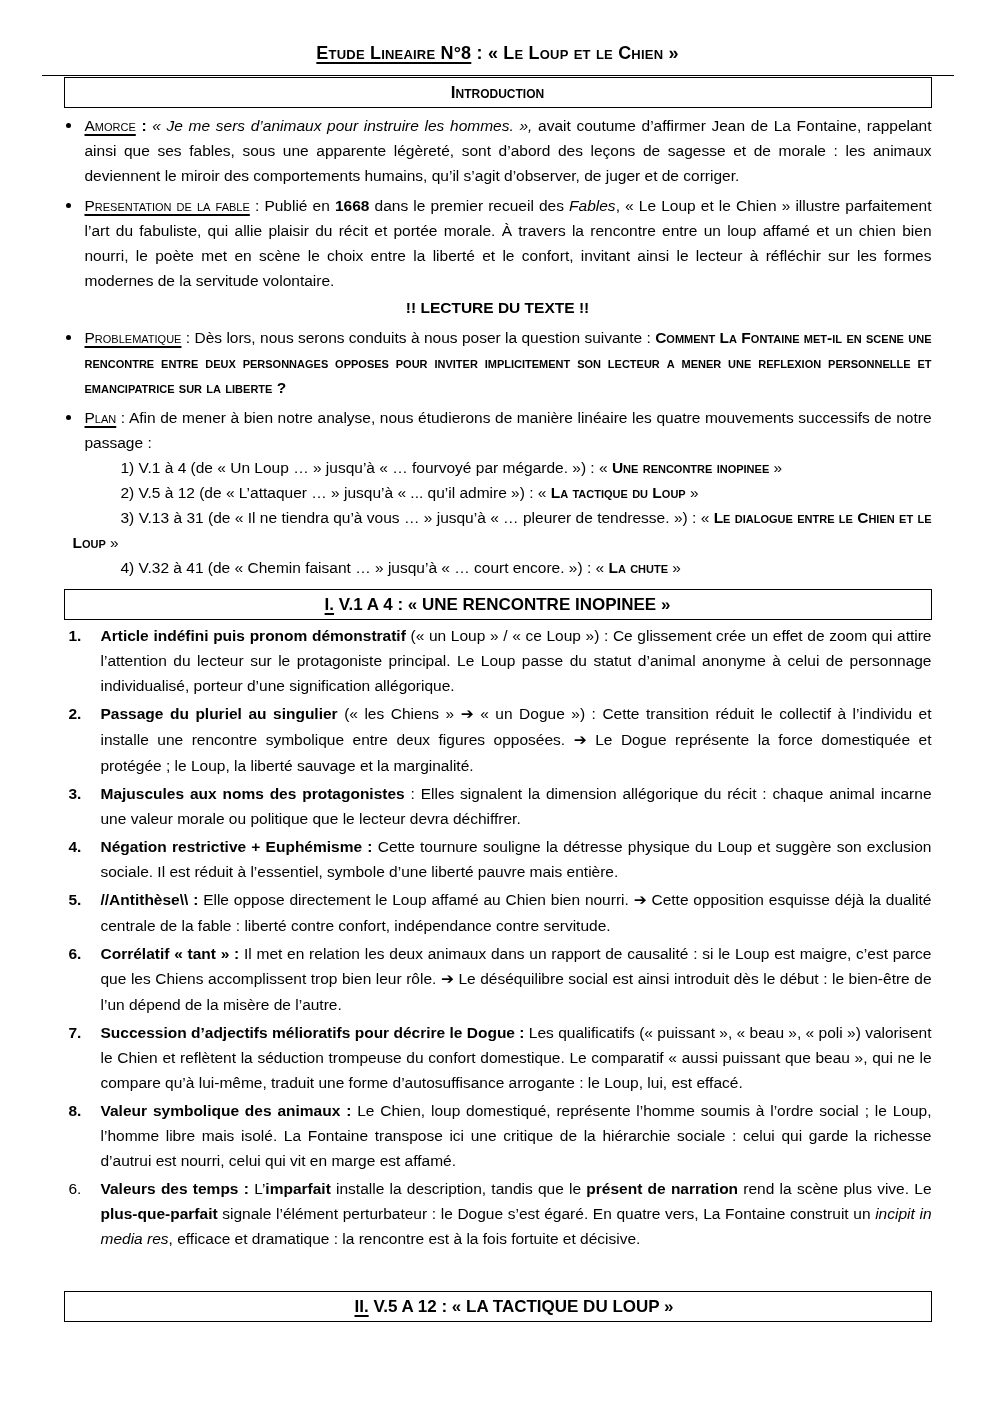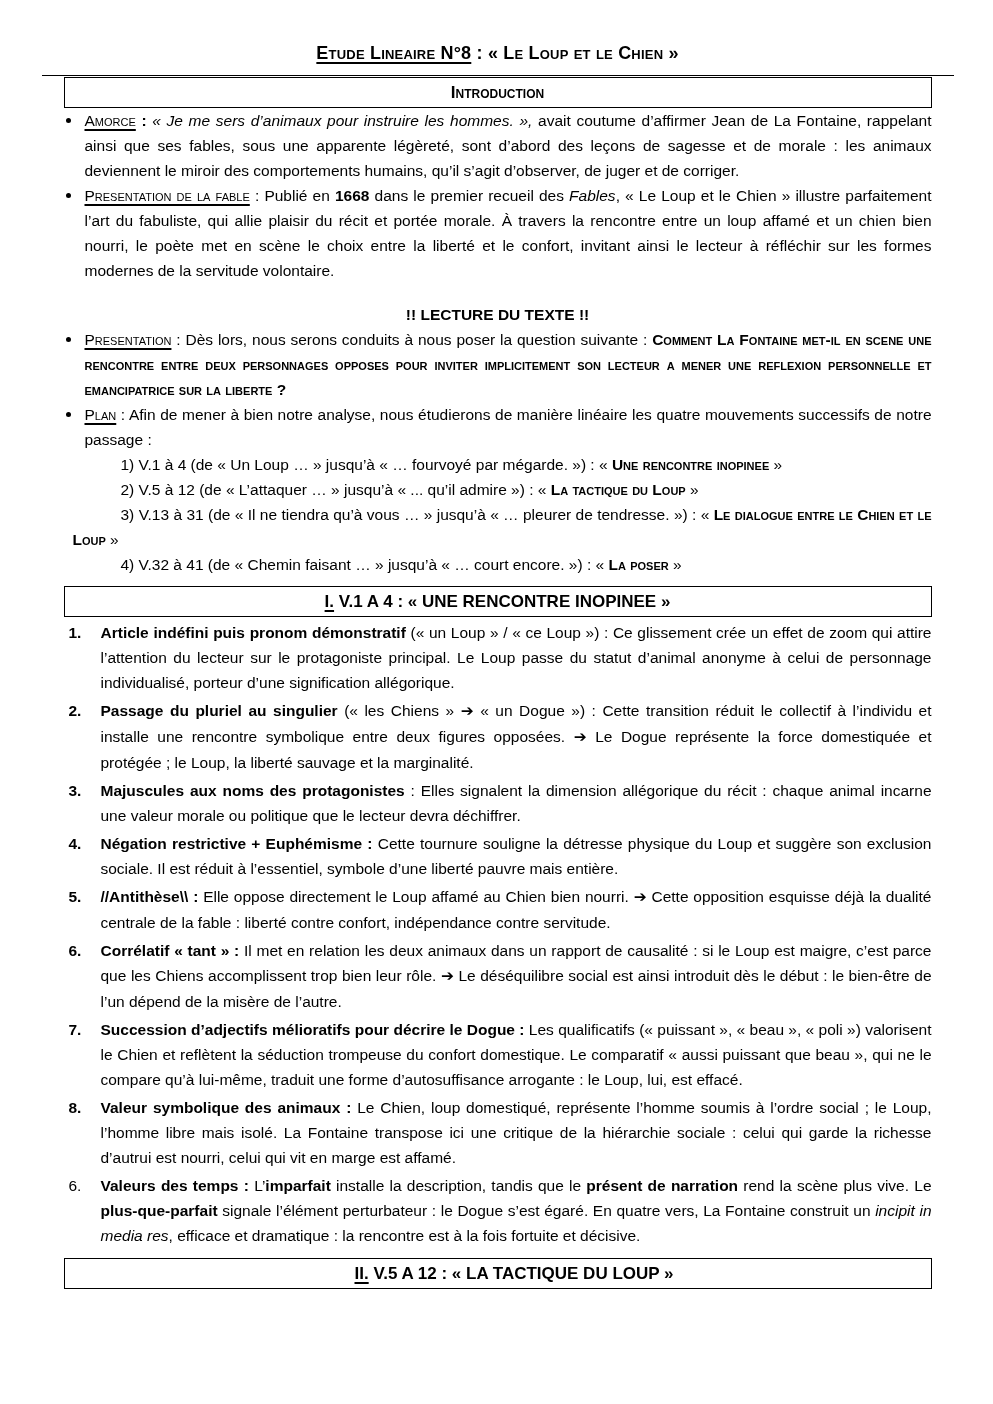--- a/index.html
+++ b/index.html
@@ -44,51 +44,52 @@
     font-size:17px;
     line-height:27px;
     padding:1px 4px;
     margin-top:1px;
     box-sizing:border-box;
   }
   .bullet-para{
     position:relative;
     padding-left:21px;
     text-align:justify;
+    margin-top:5px;
   }
   .bullet-dot{
     position:absolute;
     left:2px;top:10px;
     width:5px;height:5px;
     border-radius:50%;
     background:#000;
   }
   .lecture-line{
     text-align:center;
-    margin-top:19px;
+    margin-top:2px;
   }
   .plan-para{
     margin-left:9px;
     text-indent:48px;
     text-align:justify;
   }
   .aitem{
     position:relative;
     padding-left:37px;
     text-align:justify;
     margin-top:3px;
   }
   .aitem .num{
     position:absolute;
     left:5px;top:0;
     font-weight:bold;
   }
   .aitem .num.plain{font-weight:normal;}
   .section-box{margin-top:9px;}
-  .section-box-2{margin-top:10px;padding-left:37px;}
+  .section-box-2{margin-top:40px;padding-left:37px;}
 </style>
 </head>
 <body>
 
 <div class="page">
 
   <div class="title-line"><span class="bscu">Etude Lineaire N°8</span><span class="bsc"> : « Le Loup et le Chien »</span></div>
   <div class="header-rule"></div>
 
   <div class="hbox"><span class="bsc">Introduction</span></div>
@@ -97,31 +98,31 @@
     <span class="bullet-dot"></span><span><span class="scu">Amorce</span><span class="b"> : </span><span class="i">« Je me sers d’animaux pour instruire les hommes. »,</span><span> avait coutume d’affirmer Jean de La Fontaine, rappelant ainsi que ses fables, sous une apparente légèreté, sont d’abord des leçons de sagesse et de morale : les animaux deviennent le miroir des comportements humains, qu’il s’agit d’observer, de juger et de corriger.</span></span>
   </div>
 
   <div class="bullet-para">
     <span class="bullet-dot"></span><span><span class="scu">Presentation de la fable</span><span> : Publié en </span><span class="b">1668</span><span> dans le premier recueil des </span><span class="i">Fables</span><span>, « Le Loup et le Chien » illustre parfaitement l’art du fabuliste, qui allie plaisir du récit et portée morale. À travers la rencontre entre un loup affamé et un chien bien nourri, le poète met en scène le choix entre la liberté et le confort, invitant ainsi le lecteur à réfléchir sur les formes modernes de la servitude volontaire.</span></span>
   </div>
 
   <div class="lecture-line"><span class="b">!! LECTURE DU TEXTE !!</span></div>
 
   <div class="bullet-para">
-    <span class="bullet-dot"></span><span><span class="scu">Presentation</span><span> : Dès lors, nous serons conduits à nous poser la question suivante : </span><span class="bsc">Comment La Fontaine met-il en scene une rencontre entre deux personnages opposes pour inviter implicitement son lecteur a mener une reflexion personnelle et emancipatrice sur la liberte ?</span></span>
+    <span class="bullet-dot"></span><span><span class="scu">Problematique</span><span> : Dès lors, nous serons conduits à nous poser la question suivante : </span><span class="bsc">Comment La Fontaine met-il en scene une rencontre entre deux personnages opposes pour inviter implicitement son lecteur a mener une reflexion personnelle et emancipatrice sur la liberte ?</span></span>
   </div>
 
   <div class="bullet-para">
     <span class="bullet-dot"></span><span><span class="scu">Plan</span><span> : Afin de mener à bien notre analyse, nous étudierons de manière linéaire les quatre mouvements successifs de notre passage :</span></span>
   </div>
 
   <div class="plan-para"><span>1) V.1 à 4 (de « Un Loup … » jusqu’à « … fourvoyé par mégarde. ») : « </span><span class="bsc">Une rencontre inopinee</span><span> »</span></div>
   <div class="plan-para"><span>2) V.5 à 12 (de « L’attaquer … » jusqu’à « ... qu’il admire ») : « </span><span class="bsc">La tactique du Loup</span><span> »</span></div>
   <div class="plan-para"><span>3) V.13 à 31 (de « Il ne tiendra qu’à vous … » jusqu’à « … pleurer de tendresse. ») : « </span><span class="bsc">Le dialogue entre le Chien et le Loup</span><span> »</span></div>
-  <div class="plan-para"><span>4)  V.32 à 41 (de « Chemin faisant … » jusqu’à « … court encore. ») : « </span><span class="bsc">La poser</span><span> »</span></div>
+  <div class="plan-para"><span>4)  V.32 à 41 (de « Chemin faisant … » jusqu’à « … court encore. ») : « </span><span class="bsc">La chute</span><span> »</span></div>
 
   <div class="hbox section-box"><span class="bu">I.</span><span class="b"> V.1 A 4 : « UNE RENCONTRE INOPINEE »</span></div>
 
   <div class="aitem">
     <span class="num">1.</span><span><span class="b">Article indéfini puis pronom démonstratif</span><span> (« un Loup » / « ce Loup ») : Ce glissement crée un effet de zoom qui attire l’attention du lecteur sur le protagoniste principal. Le Loup passe du statut d’animal anonyme à celui de personnage individualisé, porteur d’une signification allégorique.</span></span>
   </div>
   <div class="aitem">
     <span class="num">2.</span><span><span class="b">Passage du pluriel au singulier</span><span> (« les Chiens » </span><span class="arrow">➔</span><span> « un Dogue ») : Cette transition réduit le collectif à l’individu et installe une rencontre symbolique entre deux figures opposées. </span><span class="arrow">➔</span><span> Le Dogue représente la force domestiquée et protégée ; le Loup, la liberté sauvage et la marginalité.</span></span>
   </div>
   <div class="aitem">

